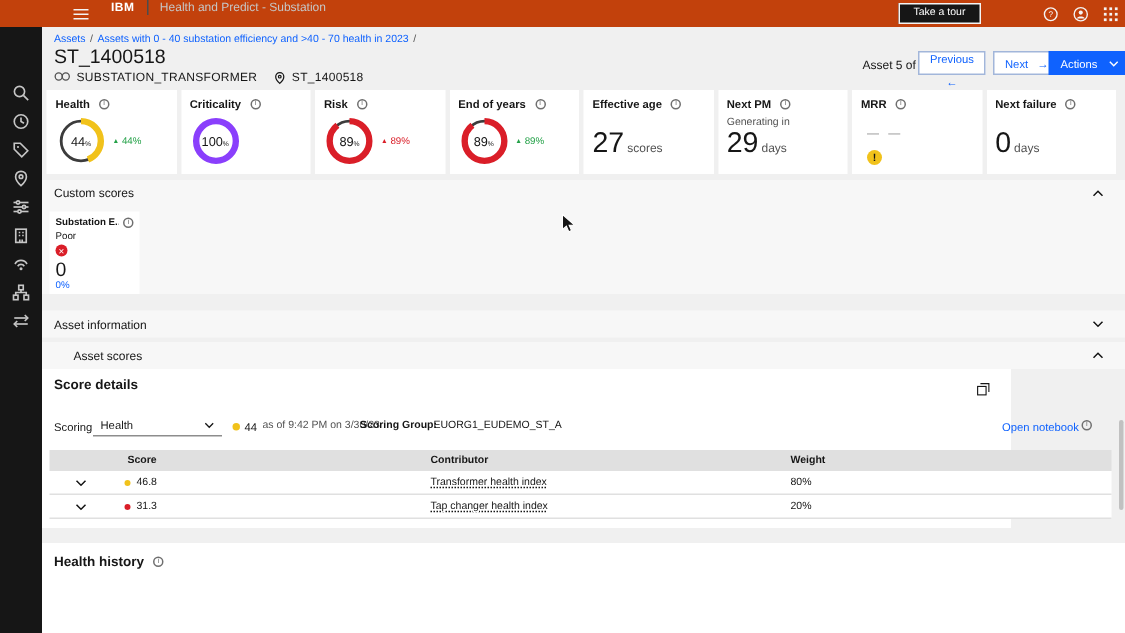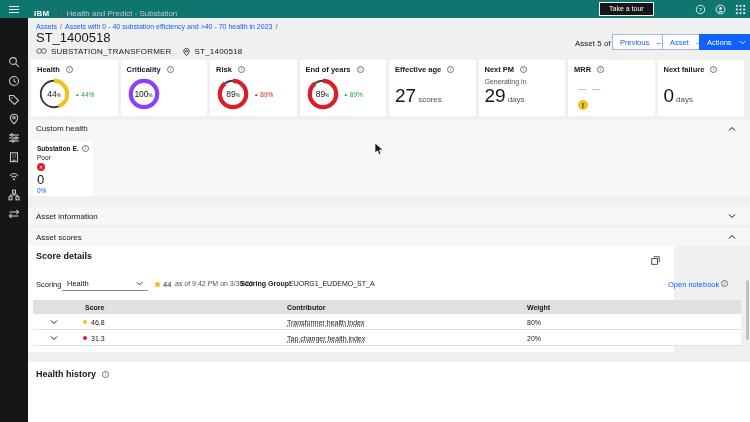--- a/index.html
+++ b/index.html
@@ -1,20 +1,20 @@
 <!DOCTYPE html>
 <html><head>
 <meta charset="utf-8">
 <style>
   * { margin:0; padding:0; box-sizing:border-box; }
   html,body { width:750px; height:422px; overflow:hidden; }
   body { font-family:"Liberation Sans", sans-serif; background:#ededed; position:relative; color:#161616; }
 
   
-  .topbar { position:absolute; left:0; top:0; width:750px; height:18px; background:#0f766e; z-index:20; display:flex; align-items:flex-end; }
+  .topbar { position:absolute; left:0; top:0; width:750px; height:18px; background:#c2410c; z-index:20; display:flex; align-items:flex-start;padding-left:40px; }
   .hamburger { width:28px; height:18px; display:flex; flex-direction:column; justify-content:center; align-items:center; gap:2px; cursor:pointer; }
   .hamburger i { display:block; width:10px; height:1px; background:#f4f4f4; }
   .brand { color:#fff; font-weight:bold; font-size:8px; margin-left:6px; letter-spacing:.3px; }
   .topbar-sep { width:1px; height:10px; background:#4c4c4c; margin:0 8px; }
   .app-title { color:#c6c6c6; font-size:8px; }
   .tour-btn { position:absolute; left:599px; top:2px; height:14px; padding:0 9px; background:#161616; border:1px solid #f4f4f4; color:#fff; font-size:7px; line-height:12px; }
   .topbar-icons { position:absolute; right:4px; top:0; height:18px; display:flex; align-items:center; gap:9px; }
   .tb-icon { width:11px; height:11px; display:flex; align-items:center; justify-content:center; }
 
   
@@ -26,21 +26,21 @@
   .content { position:absolute; left:28px; top:18px; width:722px; height:404px; background:#f0f0f0; }
 
   .breadcrumb { position:absolute; left:8px; top:5px; font-size:7px; white-space:nowrap; }
   .breadcrumb a { color:#0f62fe; text-decoration:none; }
   .crumb-sep { color:#525252; margin:0 3px; }
   .page-title { position:absolute; left:8px; top:12px; font-size:13px; font-weight:400; color:#161616; }
   .type-row { position:absolute; left:8px; top:29px; display:flex; gap:4px; font-size:8px; color:#161616; letter-spacing:.2px; }
 
   .pager-text { position:absolute; left:547px; top:21px; font-size:8px; color:#161616; }
   .btn-tertiary { position:absolute; top:16px; height:16px; border:1px solid #a2b6da; background:#fff; color:#0f62fe; font-size:7.5px; display:flex; align-items:center; gap:6px; padding:0 7px; }
-  .btn-prev { left:584px; }
+  .btn-prev { left:584px;flex-direction:column; }
   .btn-next { left:634px; }
   .btn-primary { position:absolute; left:671px; top:16px; height:16px; background:#0f62fe; border:none; color:#fff; font-size:7.5px; display:flex; align-items:center; gap:7px; padding:0 8px; }
 
   
   .cards { position:absolute; left:3px; top:42px; width:713px; display:grid; grid-template-columns:repeat(8,1fr); gap:3px; }
   .card { background:#fff; height:56px; padding:5px 6px; position:relative; overflow:hidden; }
   .card-head { display:flex; align-items:center; gap:6px; }
   .card-label { font-size:7.5px; font-weight:bold; color:#161616; white-space:nowrap; }
   .info-icon { width:7px; height:7px; min-width:7px; border:1px solid #6f6f6f; border-radius:50%; color:#6f6f6f; font-size:5px; line-height:5px; display:flex; align-items:center; justify-content:center; font-style:normal; }
   .info-icon::after { content:"i"; }
@@ -68,21 +68,21 @@
   .custom-card { position:absolute; left:5px; top:21px; width:60px; height:55px; background:#fff; padding:4px 4px; }
   .cc-title-row { display:flex; align-items:center; gap:3px; }
   .cc-title { font-size:6.5px; font-weight:bold; white-space:nowrap; overflow:hidden; }
   .cc-rating { font-size:6.5px; margin-top:2px; }
   .error-icon { width:8px; height:8px; border-radius:50%; background:#da1e28; color:#fff; font-size:5px; display:flex; align-items:center; justify-content:center; margin-top:2px; }
   .error-icon::after { content:"✕"; }
   .cc-value { font-size:13px; font-weight:400; margin-top:1px; }
   .cc-pct { font-size:6.5px; color:#0f62fe; }
 
   .row-info { top:189px; height:18px; }
-  .row-scores { top:210px; height:18px; }
+  .row-scores { top:210px; height:18px;padding-left:13px; }
 
   
   .details-block { position:absolute; left:0; top:228px; width:646px; height:106px; background:#fff; }
   .details-title { position:absolute; left:8px; top:5px; font-size:9px; font-weight:bold; }
   .popout-icon { position:absolute; right:14px; top:5px; }
   .scoring-row { position:absolute; left:0; top:30px; width:722px; height:16px; }
   .scoring-label { position:absolute; left:8px; top:4px; font-size:7.5px; }
   .scoring-dd { position:absolute; left:34px; top:0; width:86px; height:15px; border-bottom:1px solid #8d8d8d; display:flex; align-items:center; justify-content:space-between; padding:0 5px; font-size:7.5px; background:#fff; cursor:pointer; }
   .score-dot { position:absolute; left:127px; top:6px; width:5px; height:5px; border-radius:50%; background:#f1c21b; }
   .score-num { position:absolute; left:135px; top:4px; font-size:7.5px; }
@@ -250,21 +250,21 @@
         </svg></span>
     <span>ST_1400518</span>
   </div>
 
   <span class="pager-text">Asset 5 of 26</span>
   <button class="btn-tertiary btn-prev">
     <span>Previous</span>
       <span>←</span>
   </button>
   <button class="btn-tertiary btn-next">
-    <span>Asset</span>
+    <span>Next</span>
       <span>→</span>
   </button>
   <button class="btn-primary">
     <span>Actions</span>
     <span><svg width="7" height="5" viewBox="0 0 8 5">
           <polyline points="1,1 4,4 7,1" fill="none" stroke="#fff" stroke-width="1.1"></polyline>
         </svg></span>
   </button>
 
   <div class="cards">
@@ -387,21 +387,21 @@
         </div>
       <div class="big-row">
           <span class="big-num">0</span>
           <span class="big-unit">days</span>
         </div>
     </div>
   </div>
 
   <div class="custom-section">
     <div class="custom-head">
-      <span class="section-label">Custom health</span>
+      <span class="section-label">Custom scores</span>
       <span class="row-chev">
           <svg width="8" height="5" viewBox="0 0 8 5">
             <polyline points="1,4 4,1 7,4" fill="none" stroke="#161616" stroke-width="1"></polyline>
           </svg>
         </span>
     </div>
     <div class="custom-card">
       <div class="cc-title-row">
         <span class="cc-title">Substation E...</span>
         <span class="info-icon"></span>

